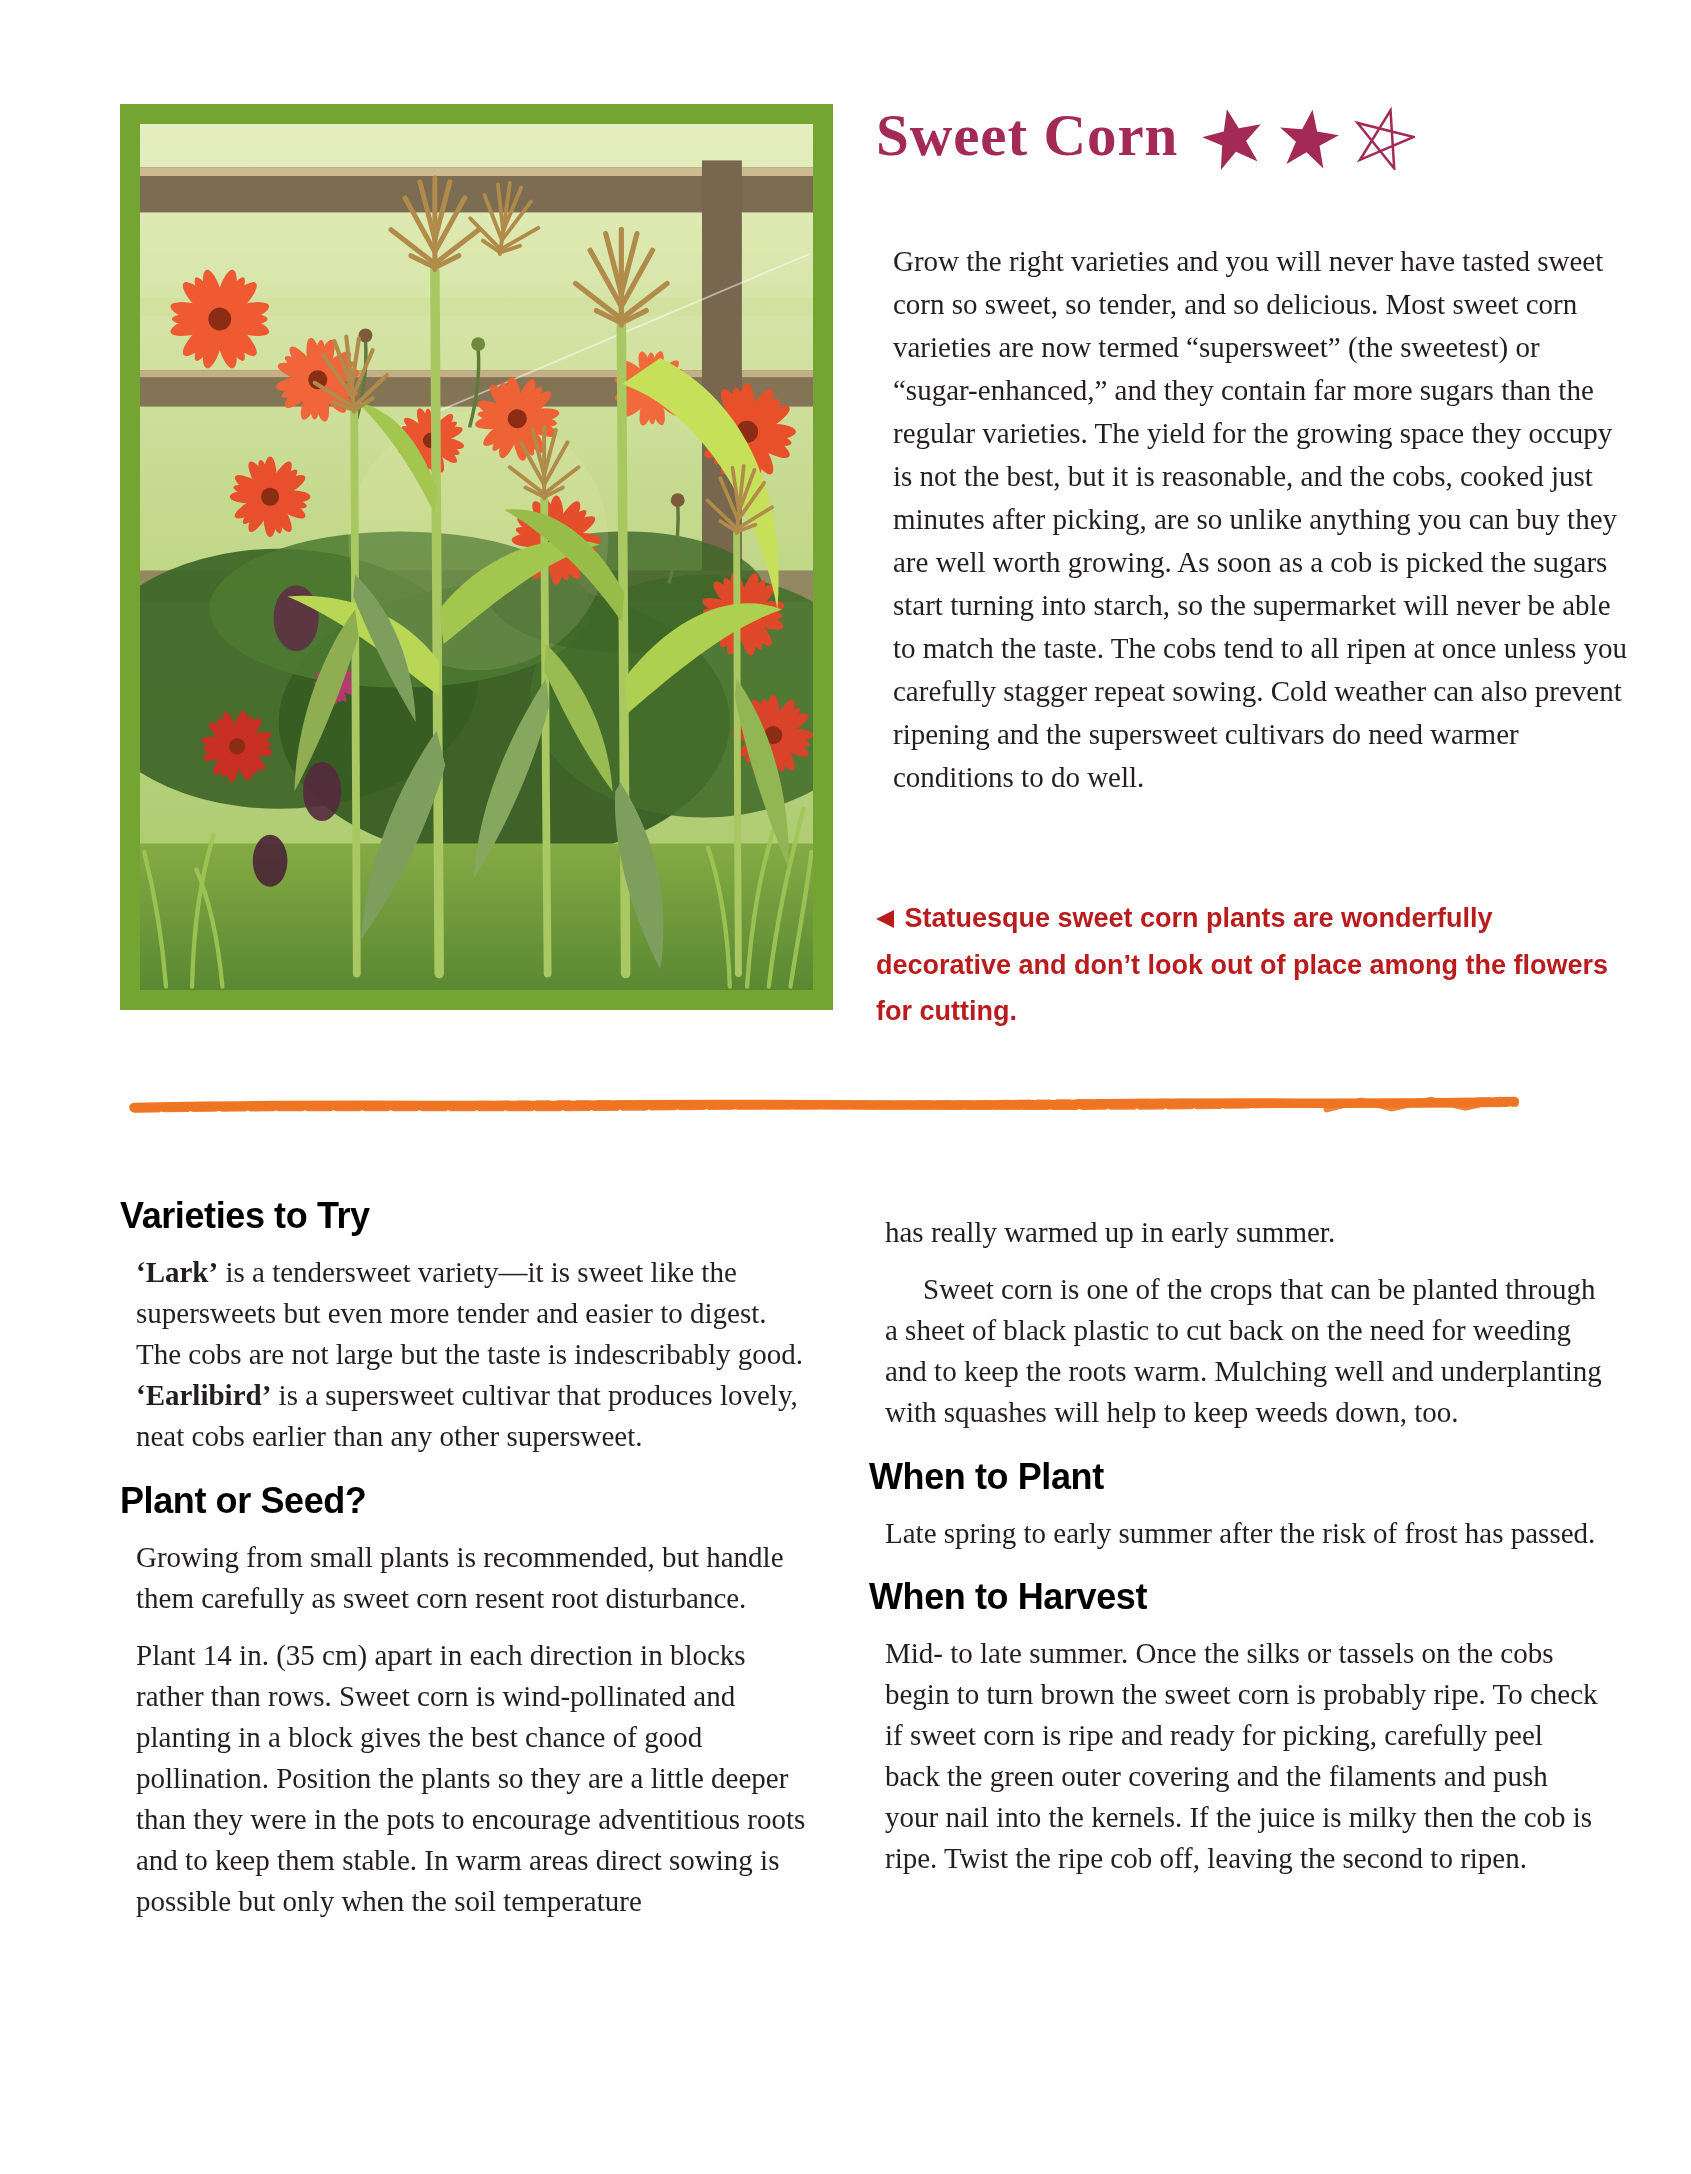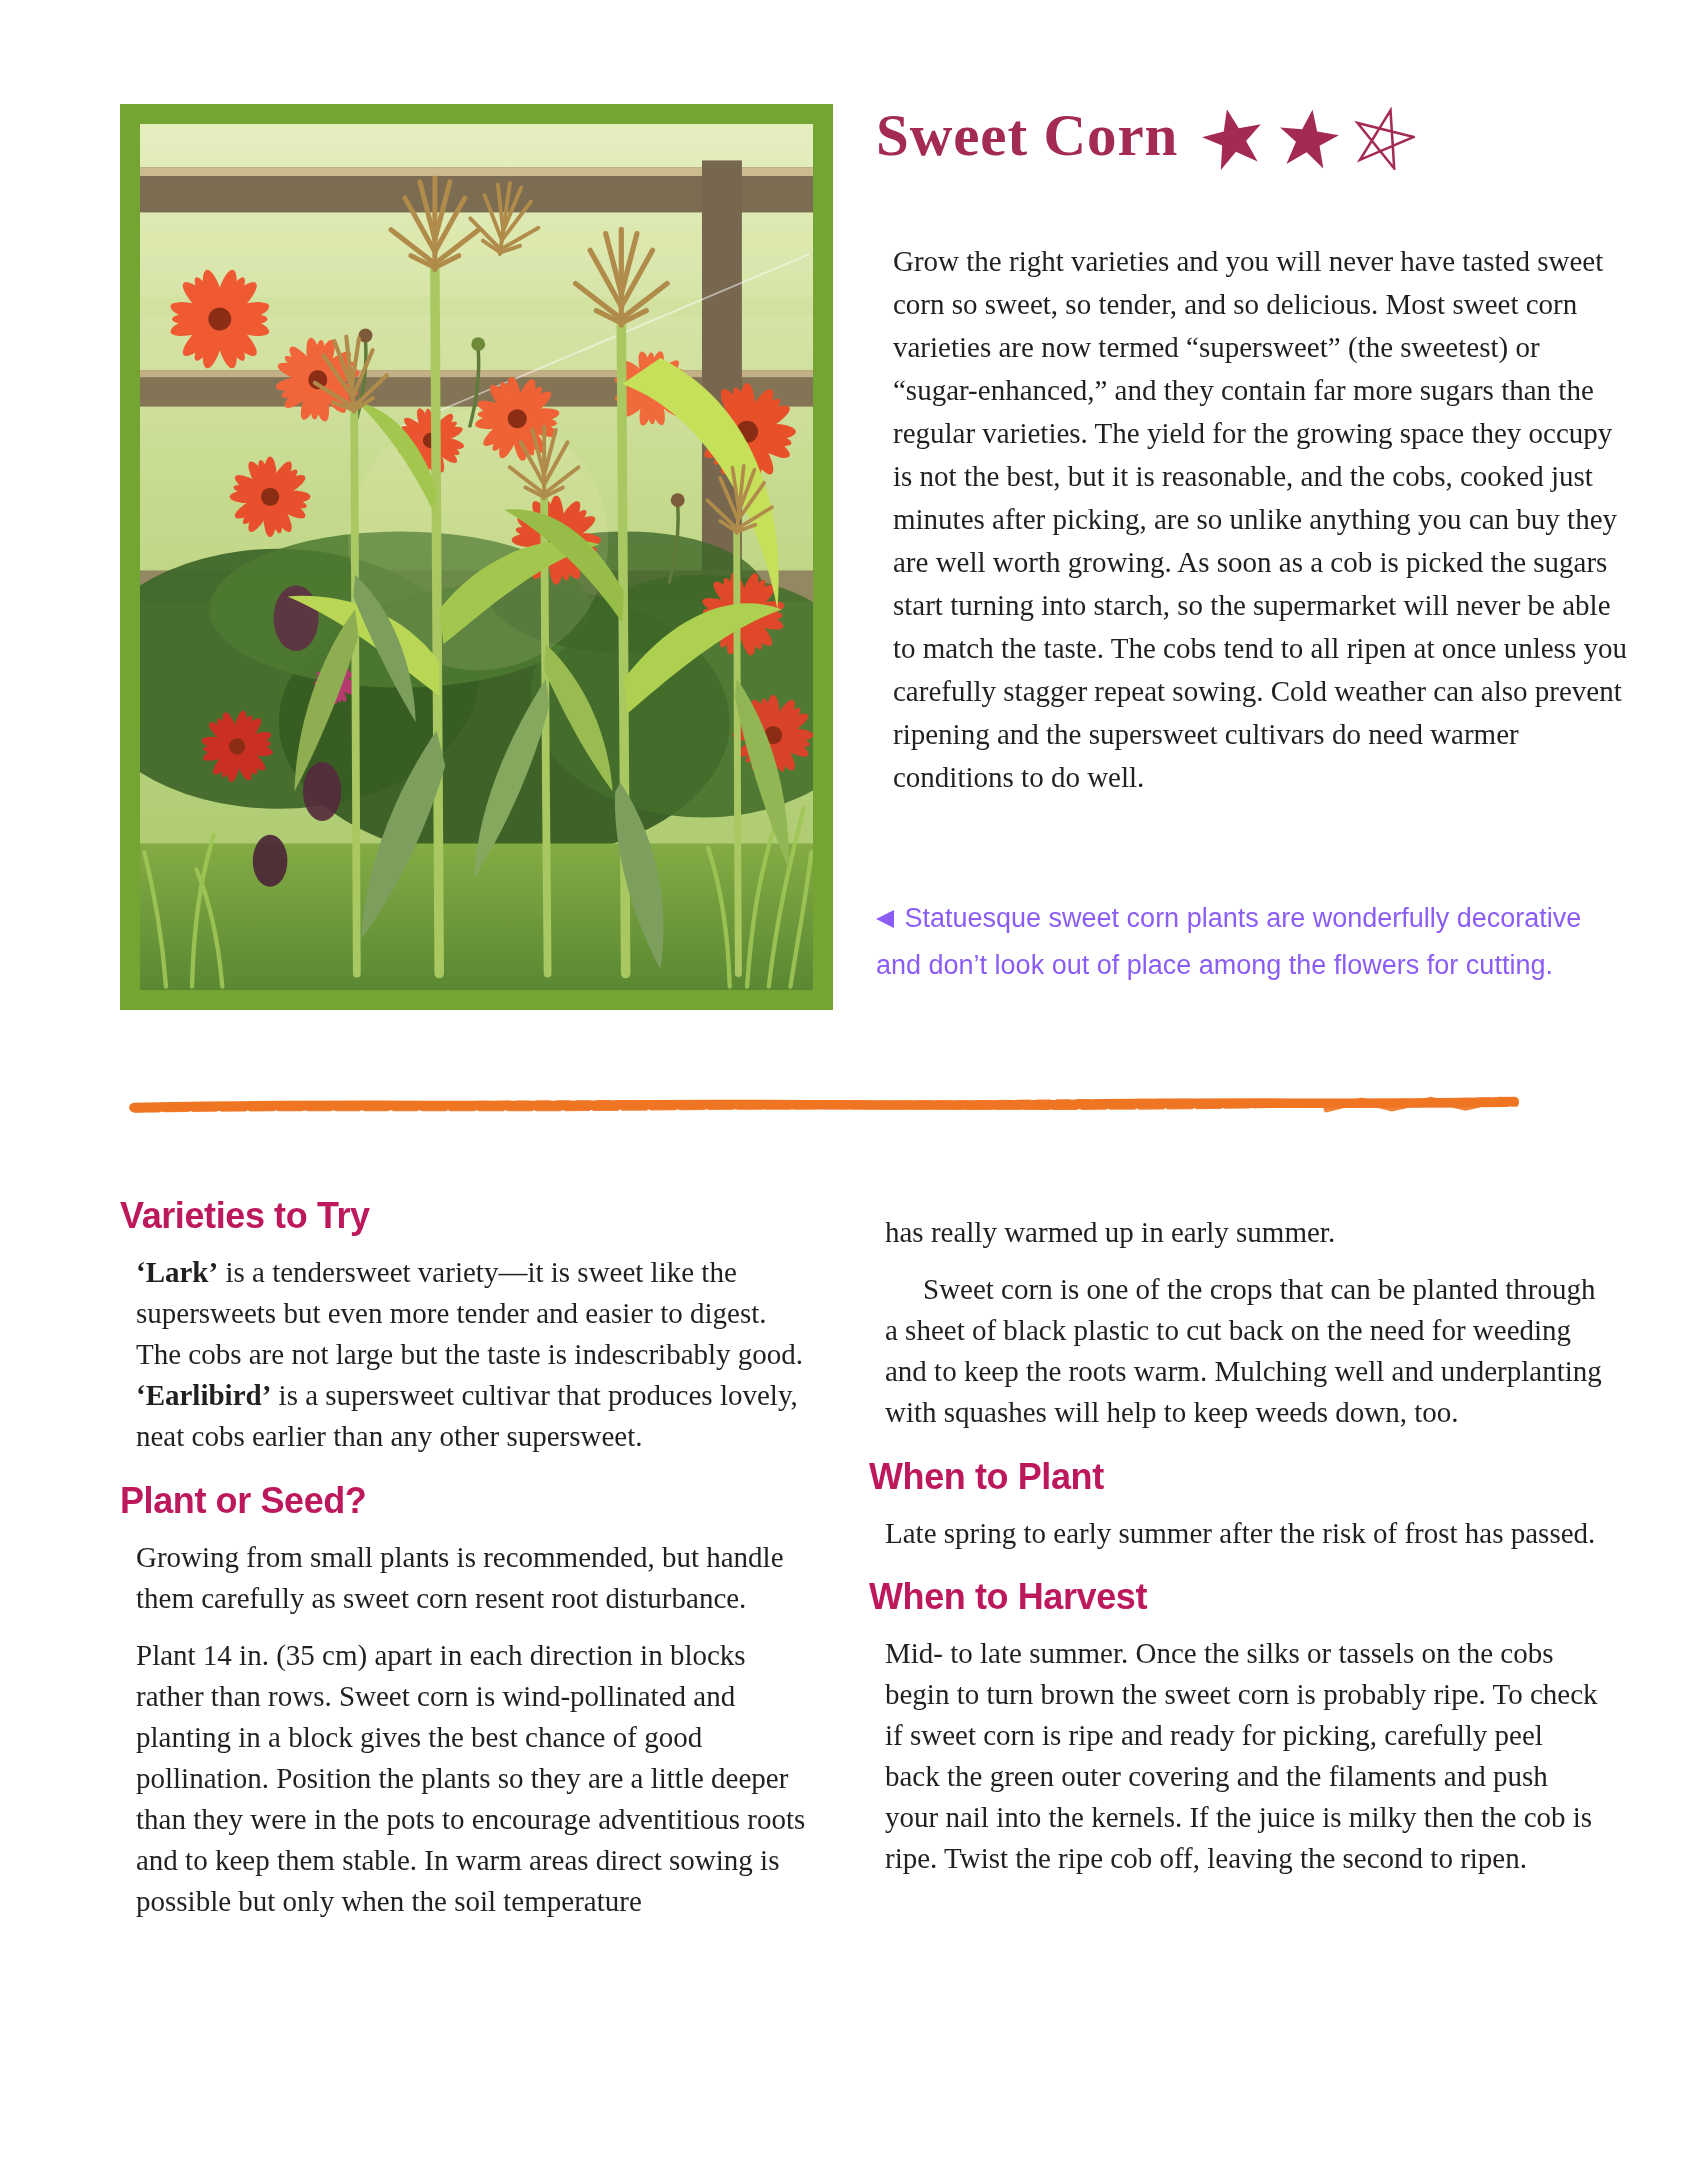--- a/index.html
+++ b/index.html
@@ -15,34 +15,34 @@
   .title-row{position:absolute;left:876px;top:101px;display:flex;align-items:center;gap:22.6px;}
   .page-title{font-family:"Liberation Serif", serif;font-weight:700;font-size:59px;line-height:61px;
               color:#a32a55;letter-spacing:0.9px;white-space:nowrap;margin:0;}
   .stars{display:flex;align-items:center;gap:12px;margin-top:5.2px;}
 
   
   .intro{position:absolute;left:879px;top:226px;width:737px;font-size:29px;line-height:43px;margin:14px;}
 
   
   .caption{position:absolute;left:876px;top:895px;width:744px;margin:0;
-           font-family:"Liberation Sans", sans-serif;font-weight:400;font-size:27px;line-height:46px;
-           color:#8b5cf6;}
+           font-family:"Liberation Sans", sans-serif;font-weight:700;font-size:27px;line-height:46px;
+           color:#b91c1c;}
   .caption .arrow{font-family:"DejaVu Sans", sans-serif;font-size:23.5px;margin-right:10.4px;position:relative;top:-1.7px;}
 
   
   .separator{position:absolute;left:127px;top:1092px;width:1396px;height:29.5px;}
 
   
   .columns{position:absolute;left:120px;top:1196px;width:1498px;display:flex;gap:38px;}
   .col{font-size:29px;line-height:41px;}
   .col-left{width:711px;flex:0 0 auto;}
   .col-right{width:749px;flex:0 0 auto;}
   .col h2{font-family:"Liberation Sans", sans-serif;font-weight:700;font-size:36px;line-height:40px;
-          color:#be185d;margin:23.5px 0 7.8px 0;letter-spacing:-0.4px;}
+          color:#000000;margin:23.5px 0 7.8px 0;letter-spacing:-0.4px;}
   .col h2:first-child{margin-top:0;}
   .col p{margin:16px;}
   .col p.indent{text-indent:38px;}
   .col b{font-weight:700;}
 
   
   .footer{position:absolute;left:54px;top:2086px;font-family:"Liberation Sans", sans-serif;
           font-size:30px;line-height:35px;color:#59595b;letter-spacing:-0.4px;}
   .footer .book{margin-left:25px;}
 </style>

